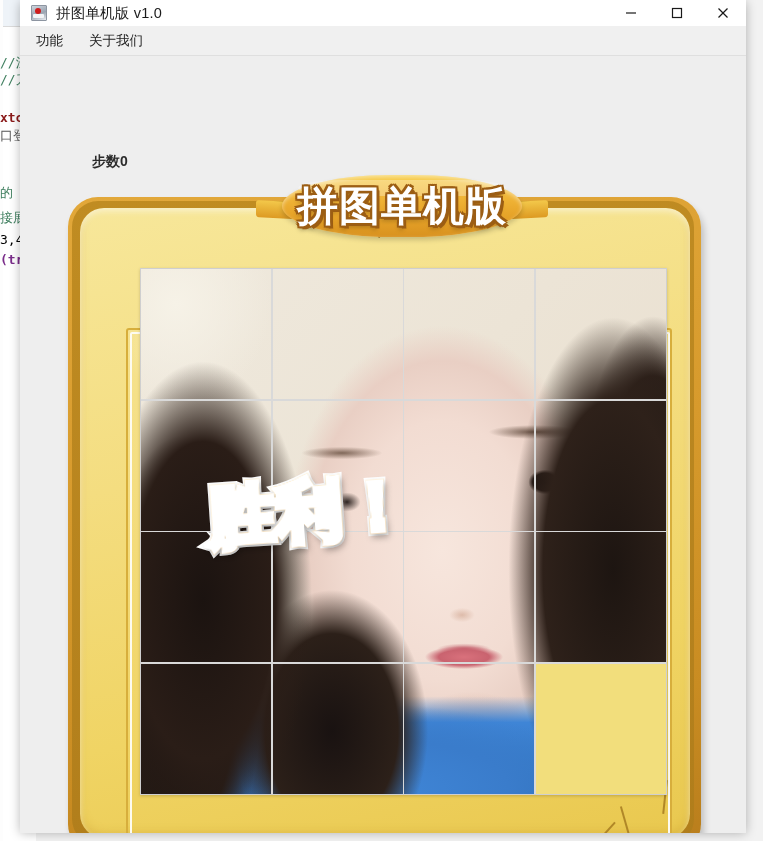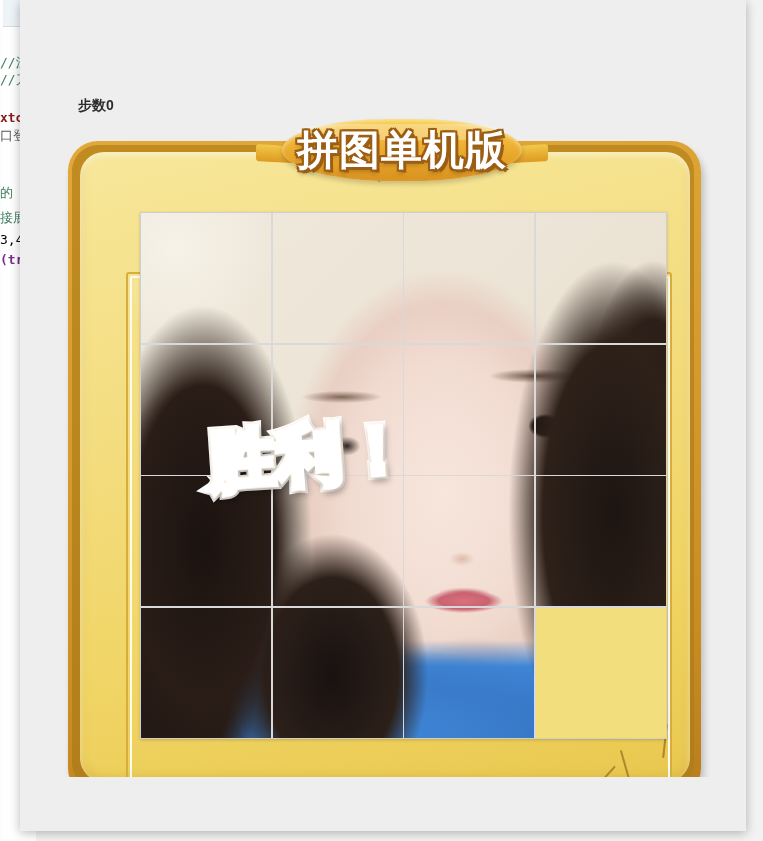--- a/index.html
+++ b/index.html
@@ -64,21 +64,21 @@
     height:28px;background:#f0f0f0;border-bottom:1px solid #dfdfdf;
     display:flex;align-items:center;padding-left:14px;
   }
   .menuitem{
     font-size:13.5px;color:#222;margin-right:22px;padding:2px 2px;
   }
   #client{
     position:relative;height:777px;background:#eeeeee;overflow:hidden;
   }
   #steps{
-    position:absolute;left:58px;top:97px;
+    position:absolute;left:72px;top:97px;
     font-size:14px;font-weight:bold;color:#2b2b2b;
   }
   
   #board-wrap{position:absolute;left:48px;top:128px;width:640px;height:680px;}
   #frame-outer{
     position:absolute;left:0;top:13px;width:633px;height:657px;
     border-radius:30px;
     background:linear-gradient(170deg,#e2a83a 0%,#d79a2c 42%,#c98c22 78%,#b87d1c 100%);
     box-shadow:3px 6px 7px rgba(0,0,0,.20);
   }
@@ -222,21 +222,47 @@
   <div class="codeline" style="top:110px;color:#8b1a1a;font-weight:bold;">xto</div>
   <div class="codeline" style="top:128px;color:#555555;">口登</div>
   <div class="codeline" style="top:185px;color:#3f7f5f;">的</div>
   <div class="codeline" style="top:210px;color:#3f7f5f;">接展</div>
   <div class="codeline" style="top:232px;color:#000000;">3,4</div>
   <div class="codeline" style="top:252px;color:#7a2d8a;font-weight:bold;">(tr</div>
 </div>
 
 <div id="app-window">
 
-
+  <div id="titlebar">
+    <div id="app-icon"></div>
+    <div id="app-title">拼图单机版 v1.0</div>
+    <div id="winbtns">
+      <div class="winbtn">
+        <svg width="12" height="12" viewBox="0 0 12 12">
+            <line x1="1" y1="6" x2="11" y2="6" stroke="#1a1a1a" stroke-width="1.2"></line>
+          </svg>
+      </div>
+      <div class="winbtn">
+        <svg width="12" height="12" viewBox="0 0 12 12">
+            <rect x="1.5" y="1.5" width="9" height="9" fill="none" stroke="#1a1a1a" stroke-width="1.2"></rect>
+          </svg>
+      </div>
+      <div class="winbtn">
+        <svg width="12" height="12" viewBox="0 0 12 12">
+            <line x1="1.5" y1="1.5" x2="10.5" y2="10.5" stroke="#1a1a1a" stroke-width="1.2"></line>
+            <line x1="10.5" y1="1.5" x2="1.5" y2="10.5" stroke="#1a1a1a" stroke-width="1.2"></line>
+          </svg>
+      </div>
+    </div>
+  </div>
+
+  <div id="menubar">
+    <div class="menuitem">功能</div>
+    <div class="menuitem">关于我们</div>
+  </div>
 
   <div id="client">
 
     <div id="steps">步数0</div>
 
     <div id="board-wrap">
 
       <div id="frame-outer"></div>
       <div id="frame-inner"></div>
 

